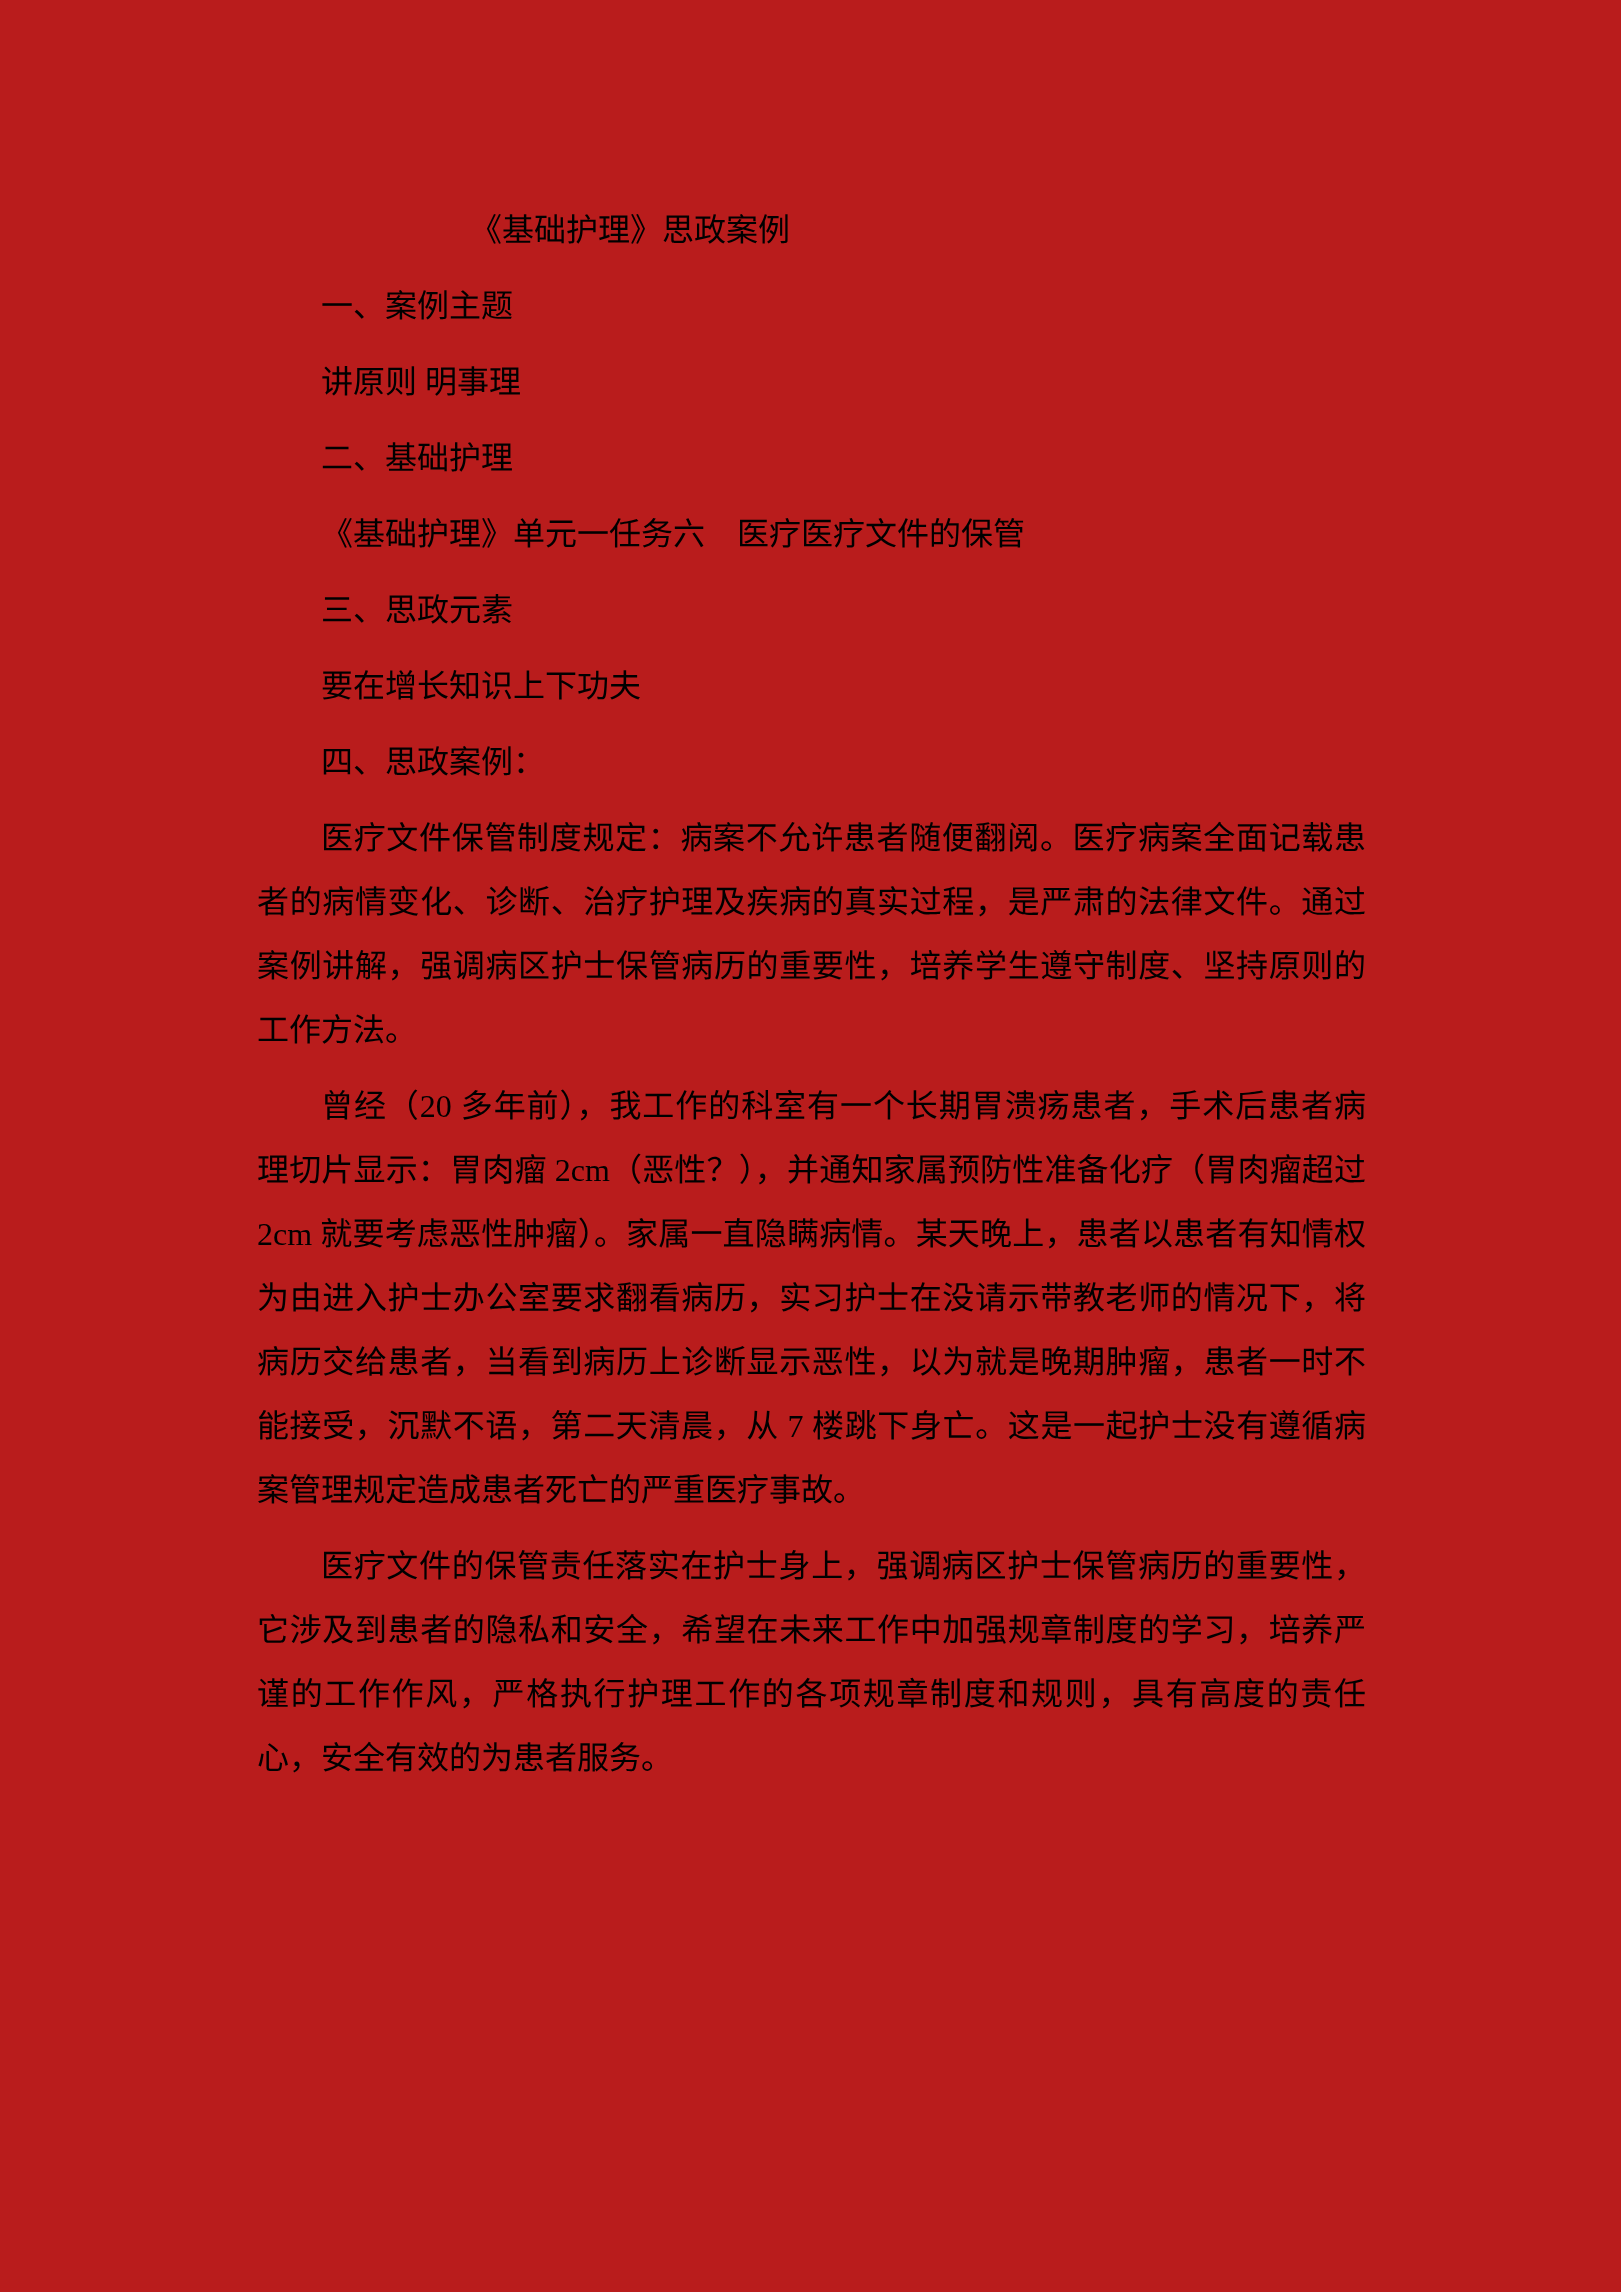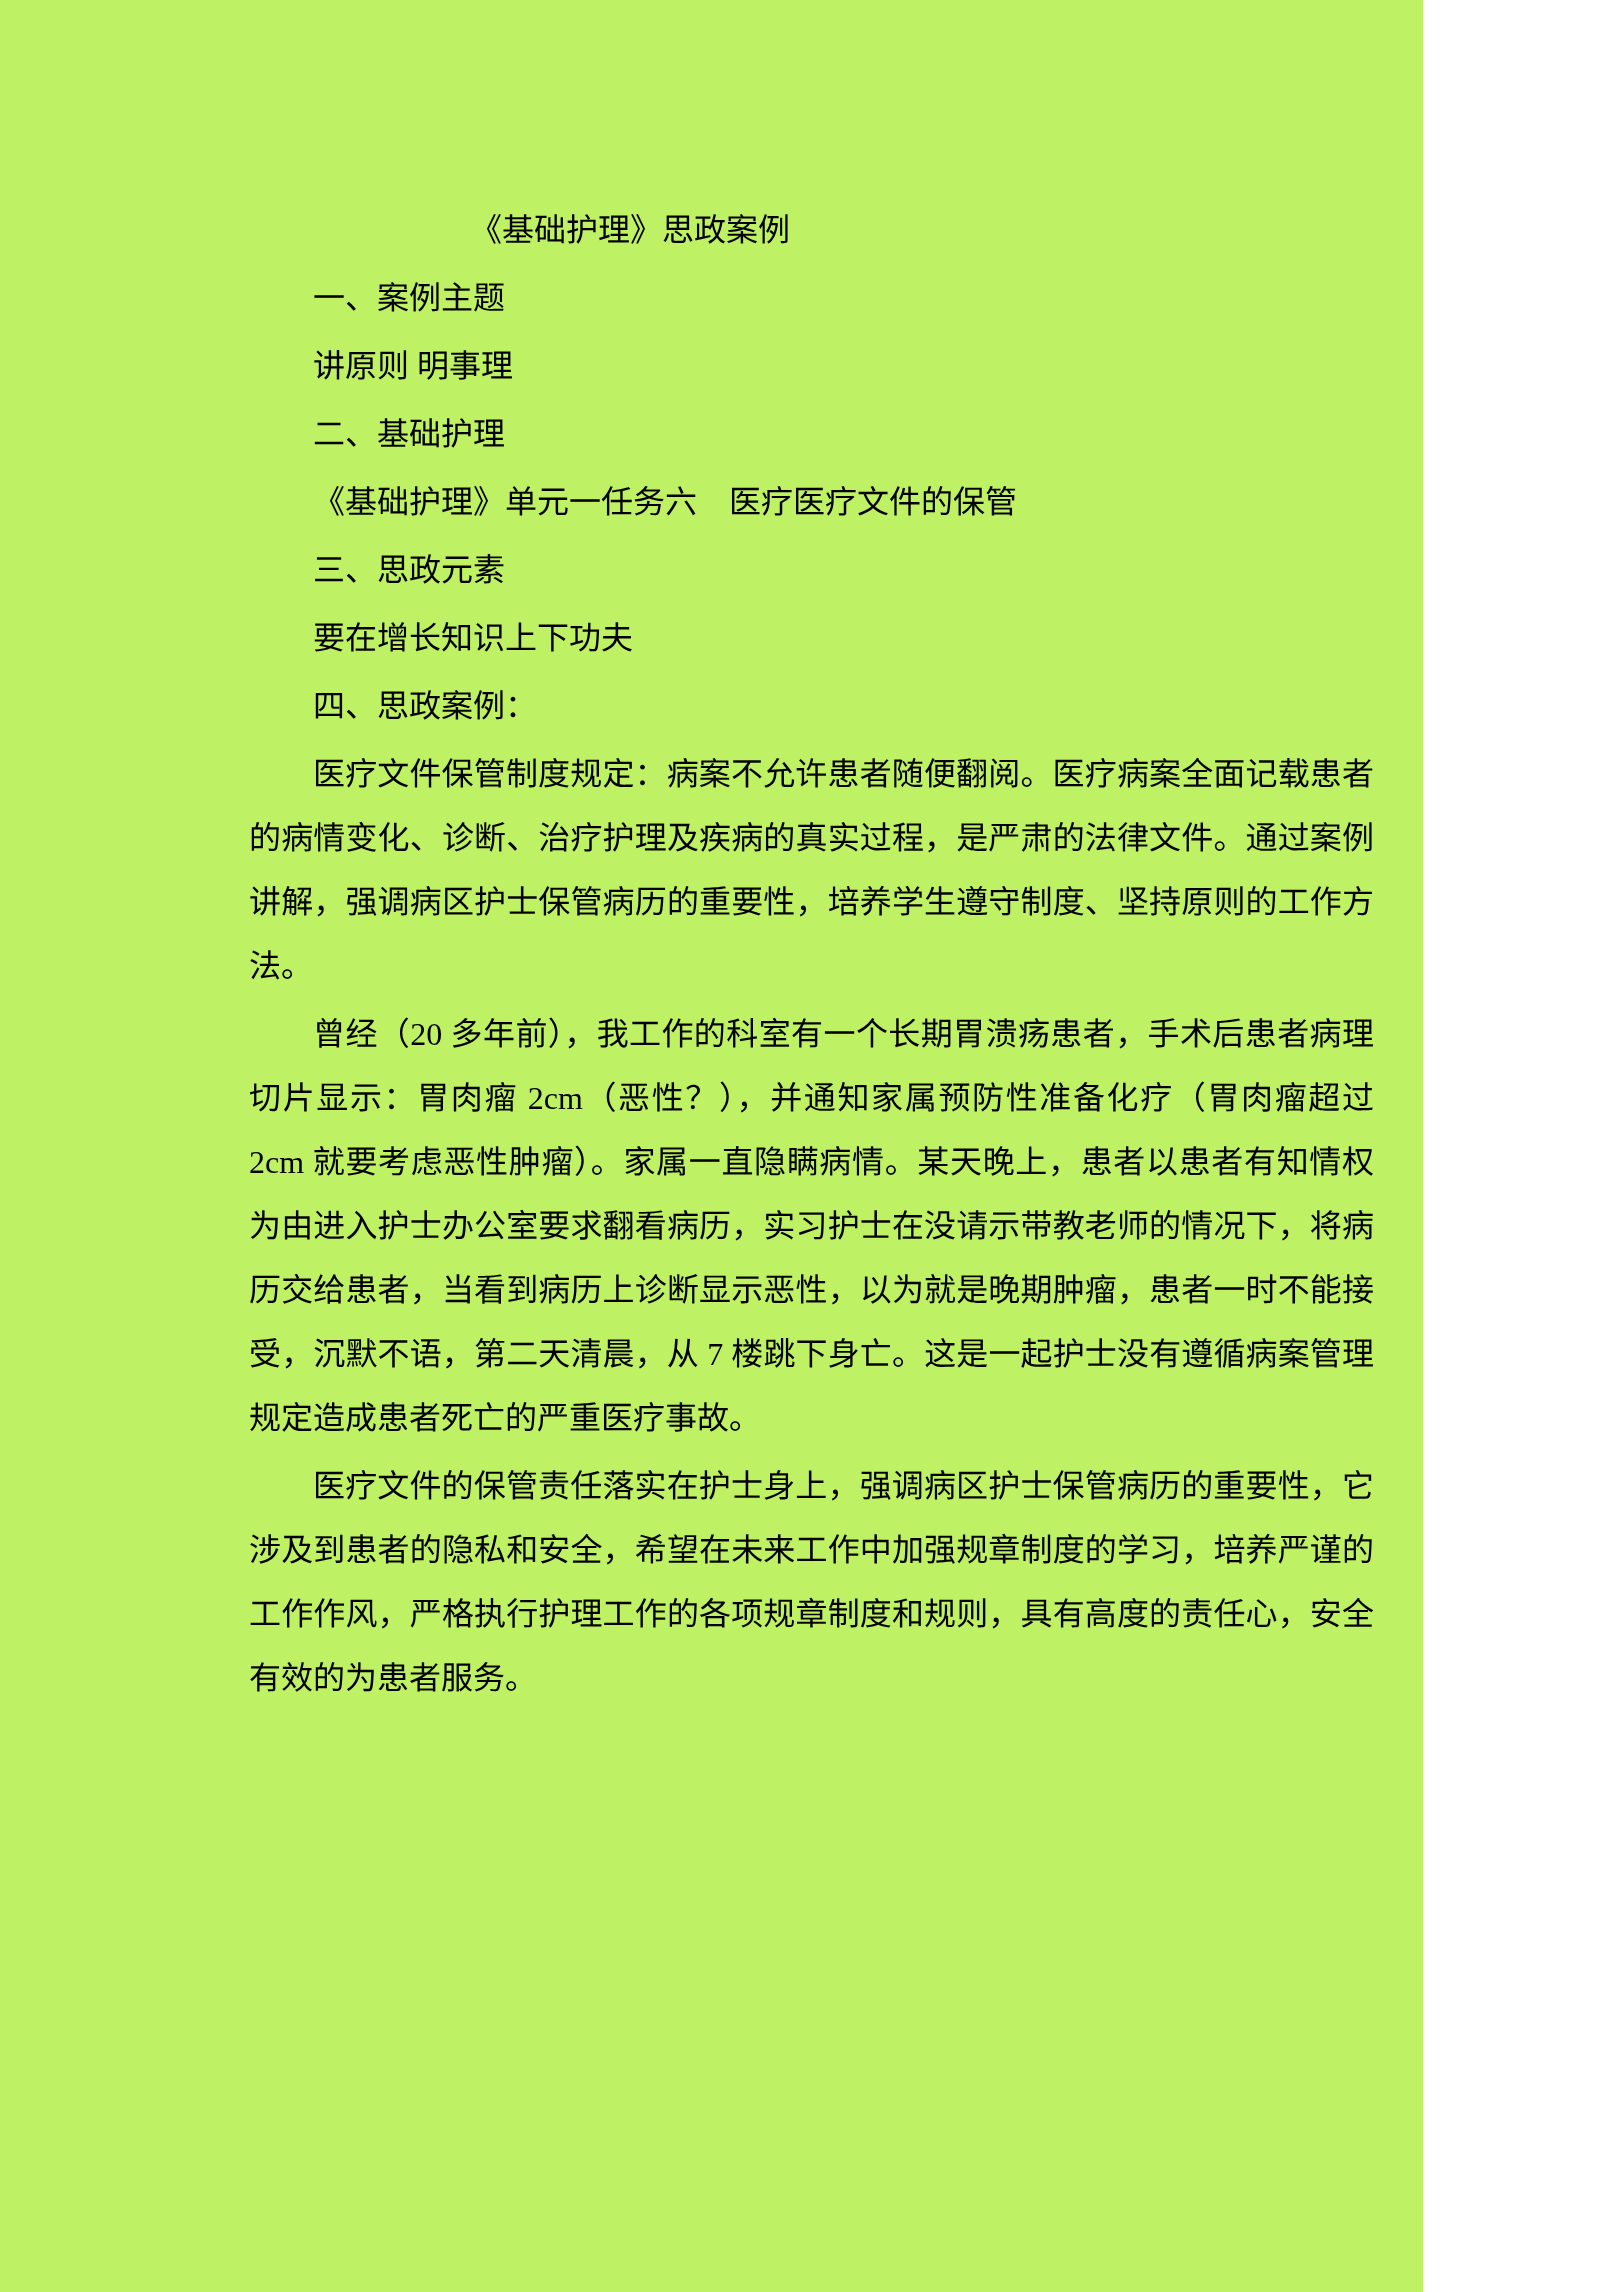--- a/index.html
+++ b/index.html
@@ -2,23 +2,23 @@
 <html lang="zh-CN"><head>
 <meta charset="utf-8">
 <style>
   html, body {
     margin: 0;
     padding: 0;
     background: #ffffff;
   }
   .page {
     position: relative;
-    width: 1423px;
+    width: 1621px;
     height: 2293px;
-    background: #bef264;
+    background: #b91c1c;
     overflow: hidden;
     font-family: "Liberation Serif", "DejaVu Serif", serif;
     color: #000000;
   }
   .content {
     position: absolute;
     left: 245px;
     top: 198px;
     width: 1133px;
     font-size: 32px;
@@ -26,21 +26,21 @@
     letter-spacing: 0;
   }
   .doc-title {
     margin: 0;
     text-indent: 225px;
     font-size: 32px;
     font-weight: normal;
     white-space: pre;
   }
   .block {
-    margin: 4px;
+    margin: 12px;
     text-indent: 2em;
     text-align: justify;
     text-justify: inter-ideograph;
     word-break: normal;
     overflow-wrap: break-word;
   }
 </style>
 </head>
 <body>
 

